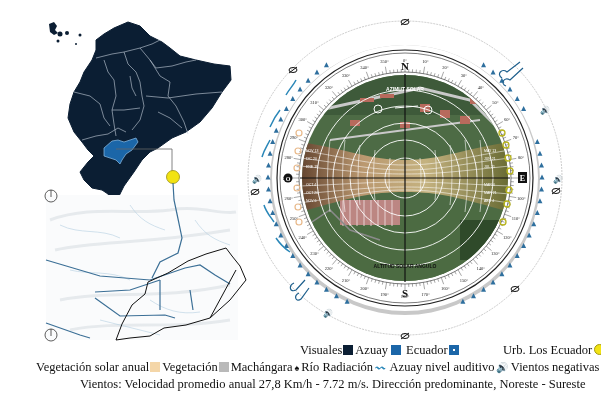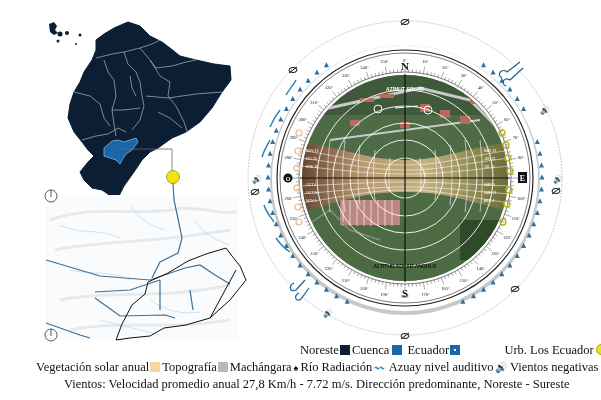--- a/index.html
+++ b/index.html
@@ -545,26 +545,26 @@
         <line x1="552" y1="194" x2="560" y2="188"></line>
       <ellipse cx="515" cy="289" rx="4" ry="2.5"></ellipse>
         <line x1="511" y1="292" x2="519" y2="286"></line>
       <ellipse cx="405" cy="336" rx="4" ry="2.5"></ellipse>
         <line x1="401" y1="339" x2="409" y2="333"></line>
     </g>
   </g>
 </svg>
 
 <div class="legend-line" style="left:300px;top:343px;">
-  <span>Noreste</span><span class="sw" style="background:#0b1e33;"></span><span>Cuenca</span><span class="sw" style="background:#1b66a8;margin-left:3px;"></span>
+  <span>Visuales</span><span class="sw" style="background:#0b1e33;"></span><span>Azuay</span><span class="sw" style="background:#1b66a8;margin-left:3px;"></span>
   <span>Ecuador</span><span class="sw" style="background:#1b66a8;position:relative;"><span style="position:absolute;left:4px;top:4px;width:2px;height:2px;background:#fff;"></span></span>
   <span style="display:inline-block;width:36px;"></span>
   <span>Urb. Los Ecuador</span><span class="sw" style="background:#f2e313;border-radius:50%;border:1px solid #a59b12;width:9px;height:9px;margin-left:2px;"></span>
 </div>
 
 <div class="legend-line" style="left:36px;top:360px;">
-  <span>Vegetación solar anual</span><span class="sw" style="background:#f4d6a8;"></span><span>Topografía</span><span class="sw" style="background:#b9b9b9;"></span><span>Machángara</span><span class="ico" style="font-size:9px;">♠</span><span>Río Radiación</span><span class="ico" style="color:#2a87b8;">〰</span>
+  <span>Vegetación solar anual</span><span class="sw" style="background:#f4d6a8;"></span><span>Vegetación</span><span class="sw" style="background:#b9b9b9;"></span><span>Machángara</span><span class="ico" style="font-size:9px;">♠</span><span>Río Radiación</span><span class="ico" style="color:#2a87b8;">〰</span>
   <span>Azuay nivel auditivo</span><span class="ico" style="font-family:'DejaVu Sans',sans-serif;">🔊</span><span>Vientos negativas</span><span class="ico" style="font-family:'DejaVu Sans',sans-serif;">⊘</span>
 </div>
 
-<div class="legend-line" style="left:64px;top:377px;">
+<div class="legend-line" style="left:80px;top:377px;">
   <span>Vientos: Velocidad promedio anual 27,8 Km/h - 7.72 m/s. Dirección predominante, Noreste - Sureste</span>
 </div>
 
 </body></html>

